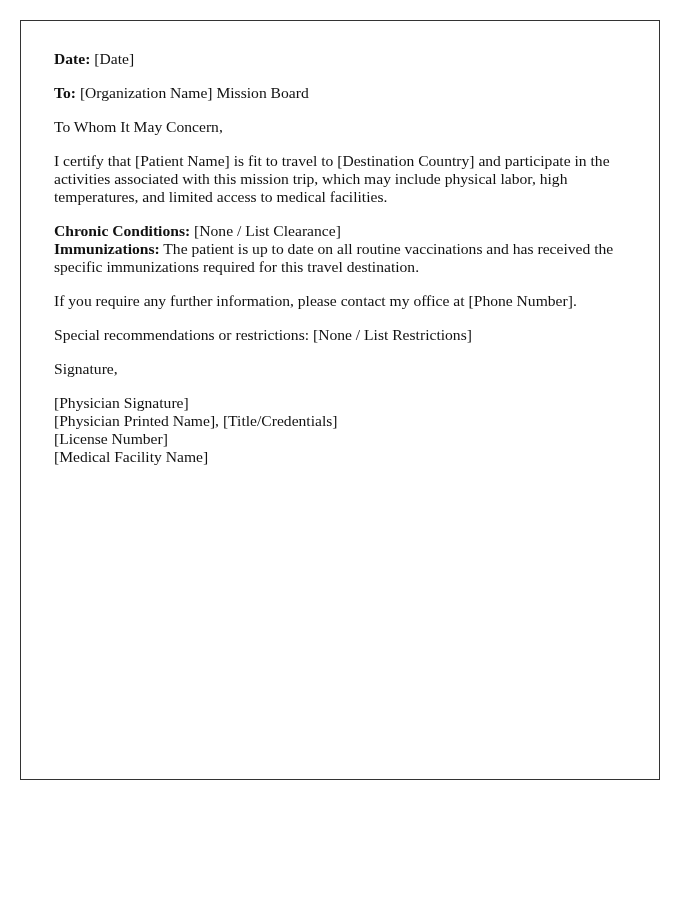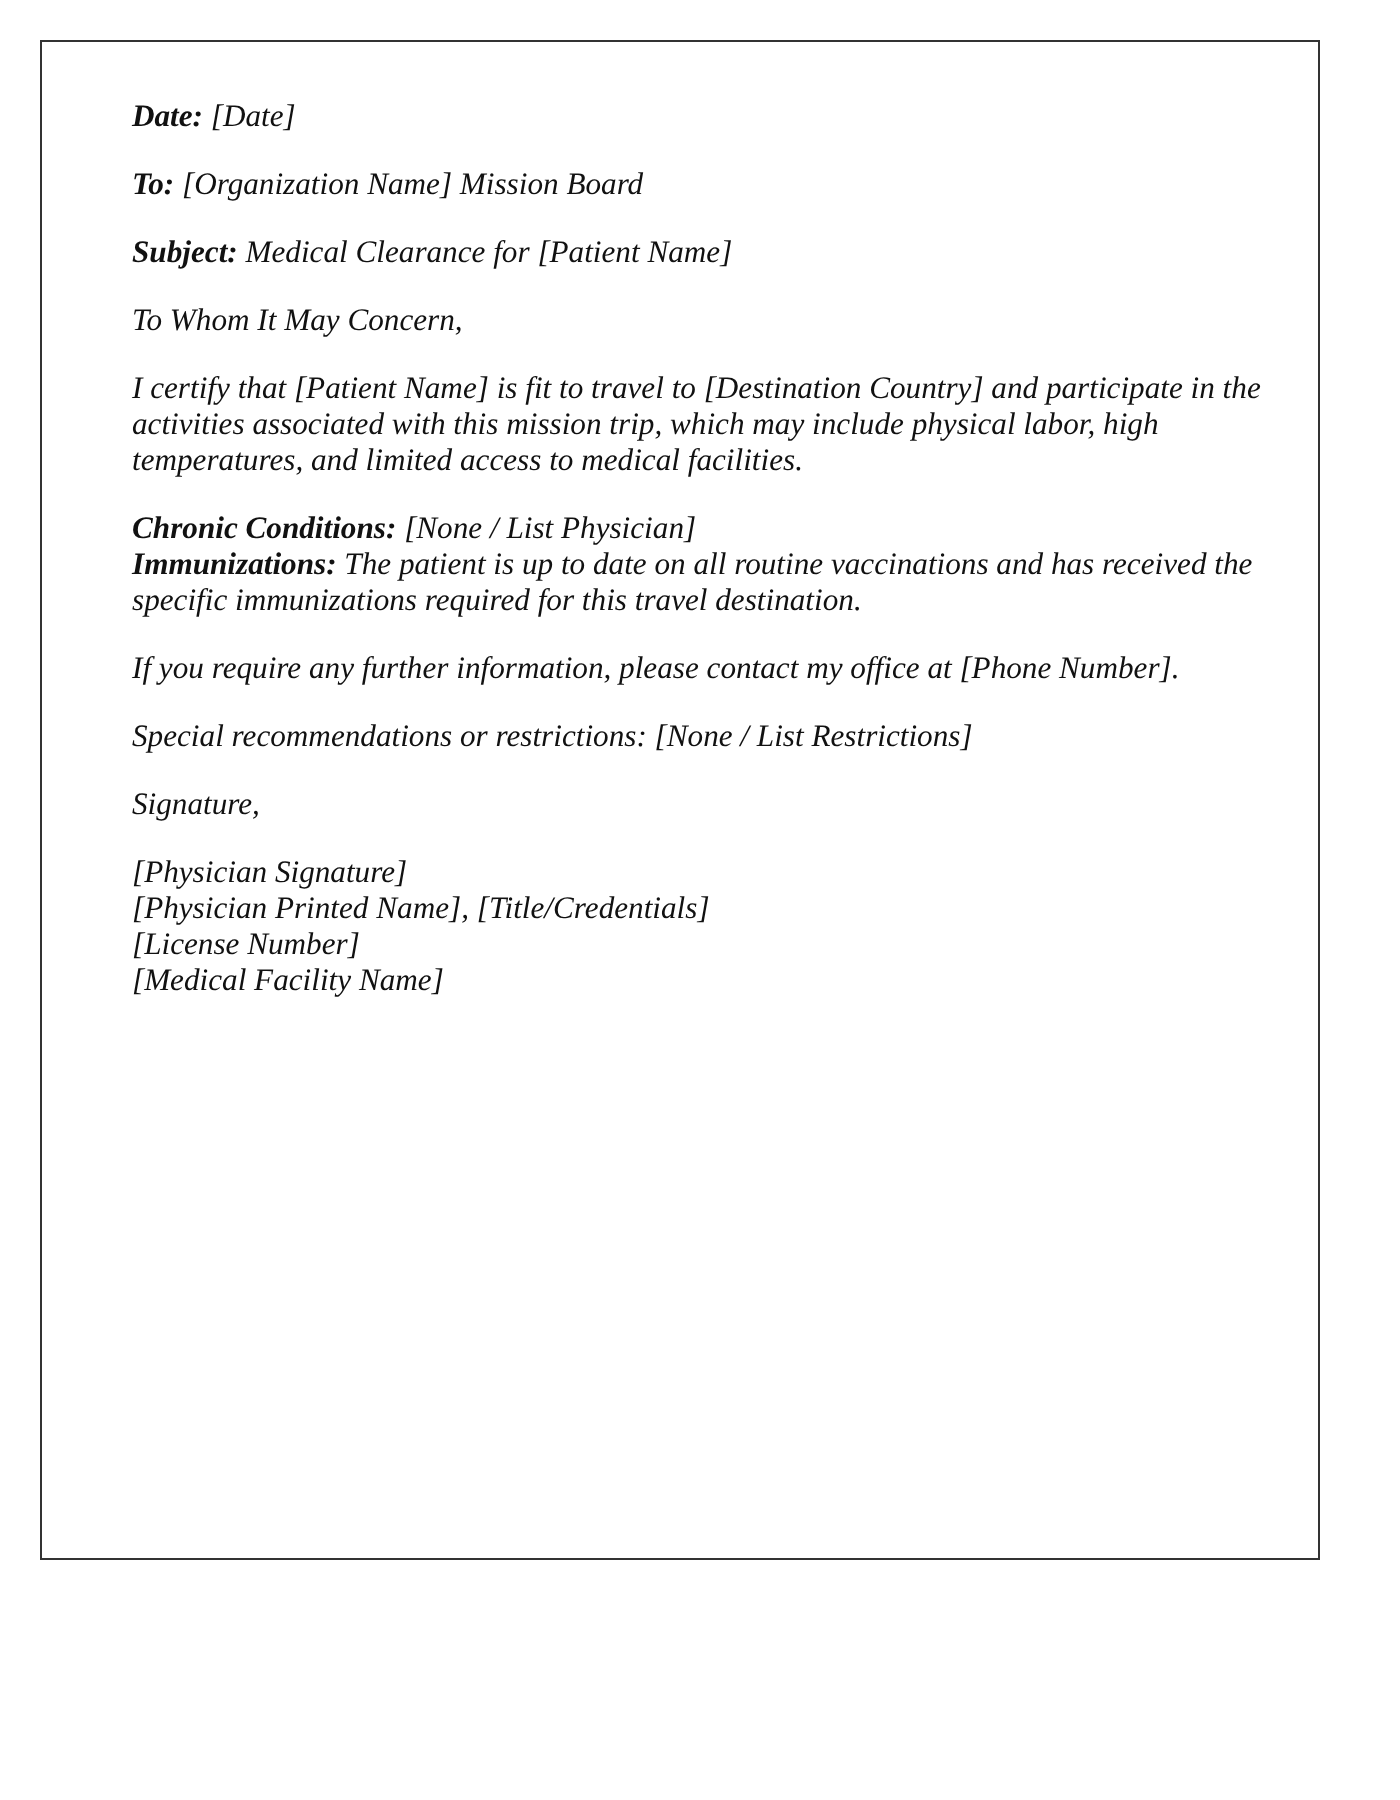--- a/index.html
+++ b/index.html
@@ -24,46 +24,44 @@
       position: absolute;
       left: 29px;
       top: 29px;
       width: 590px;
       font-family: "Liberation Serif", "DejaVu Serif", serif;
       font-size: 15.6px;
       line-height: 18px;
       color: #111111;
     }
     .content p {
-      margin: 0 0 16px 16px;
-      font-style: italic;
+      margin: 0 0 16px 4px;
     }
     .content b {
       font-weight: bold;
     }
   </style>
 </head>
 <body>
 
 <div class="page">
   <div class="content">
 
     <p><b>Date:</b> <span>[Date]</span></p>
 
     <p><b>To:</b> <span>[Organization Name] Mission Board</span></p>
 
-    <p><b>Subject:</b> <span>Medical Clearance for [Patient Name]</span></p>
 
     <p>To Whom It May Concern,</p>
 
 
     <p>I certify that [Patient Name] is fit to travel to [Destination Country] and participate in the activities associated with this mission trip, which may include physical labor, high temperatures, and limited access to medical facilities.</p>
 
     <p class="block-lines">
-      <span style="display:block"><b>Chronic Conditions:</b> <span>[None / List Physician]</span></span>
+      <span style="display:block"><b>Chronic Conditions:</b> <span>[None / List Clearance]</span></span>
       <span style="display:block"><b>Immunizations:</b> <span>The patient is up to date on all routine vaccinations and has received the specific immunizations required for this travel destination.</span></span>
     </p>
 
     <p>If you require any further information, please contact my office at [Phone Number].</p>
 
     <p>Special recommendations or restrictions: [None / List Restrictions]</p>
 
     <p>Signature,</p>
 
     <p class="block-lines">

